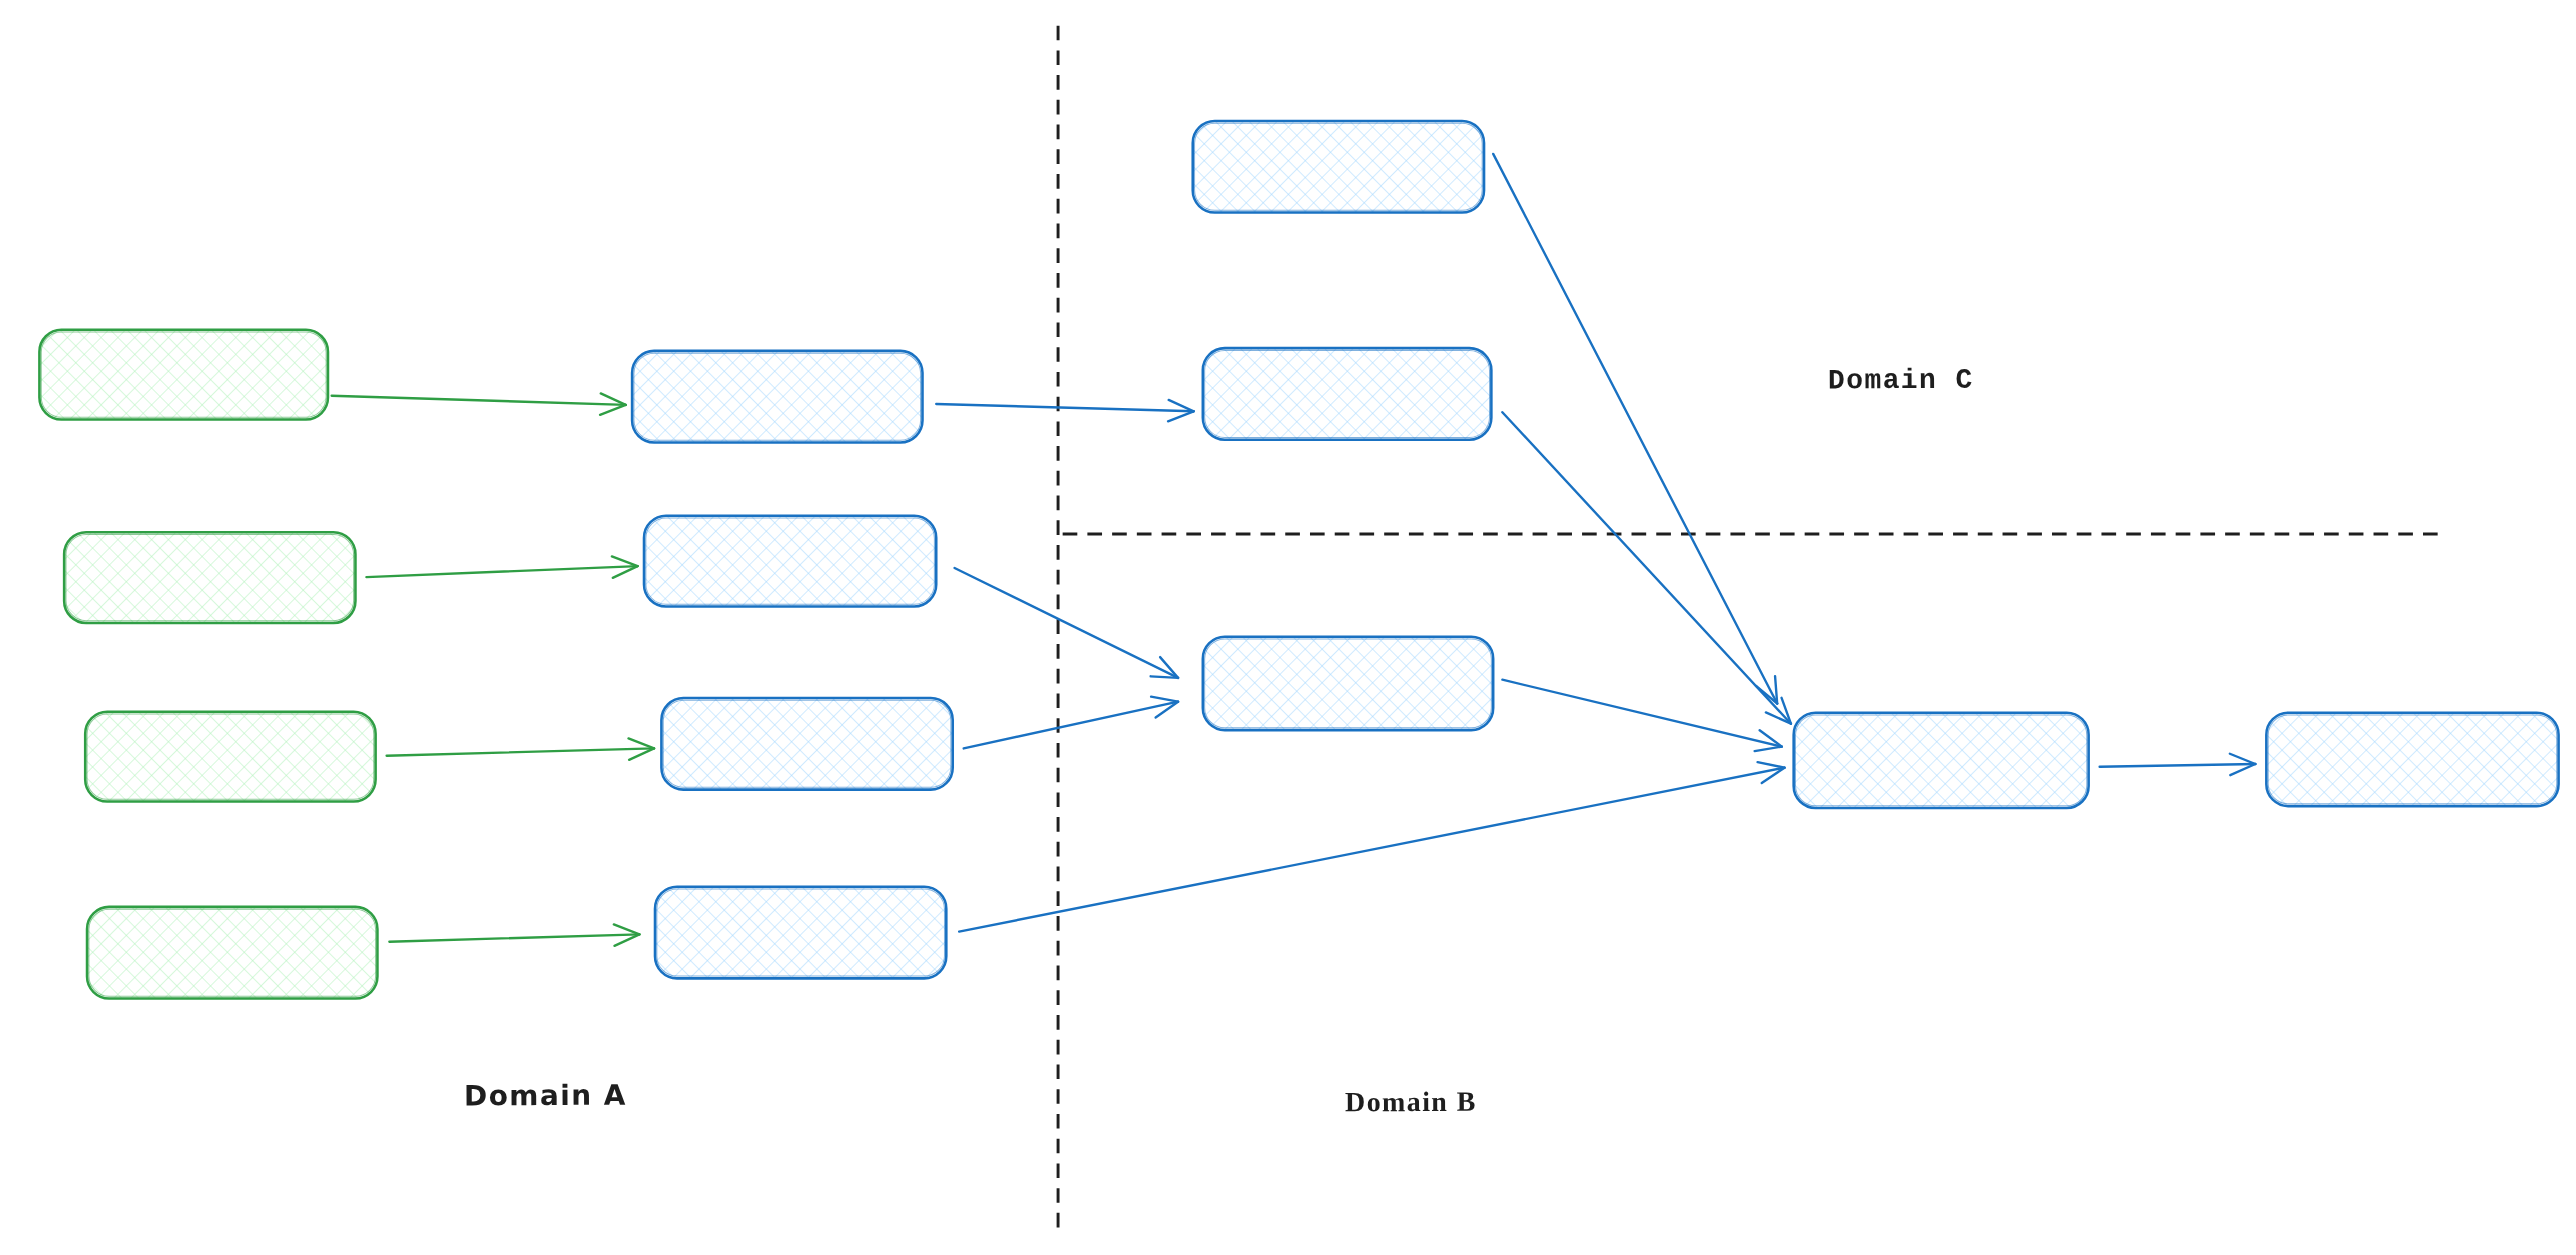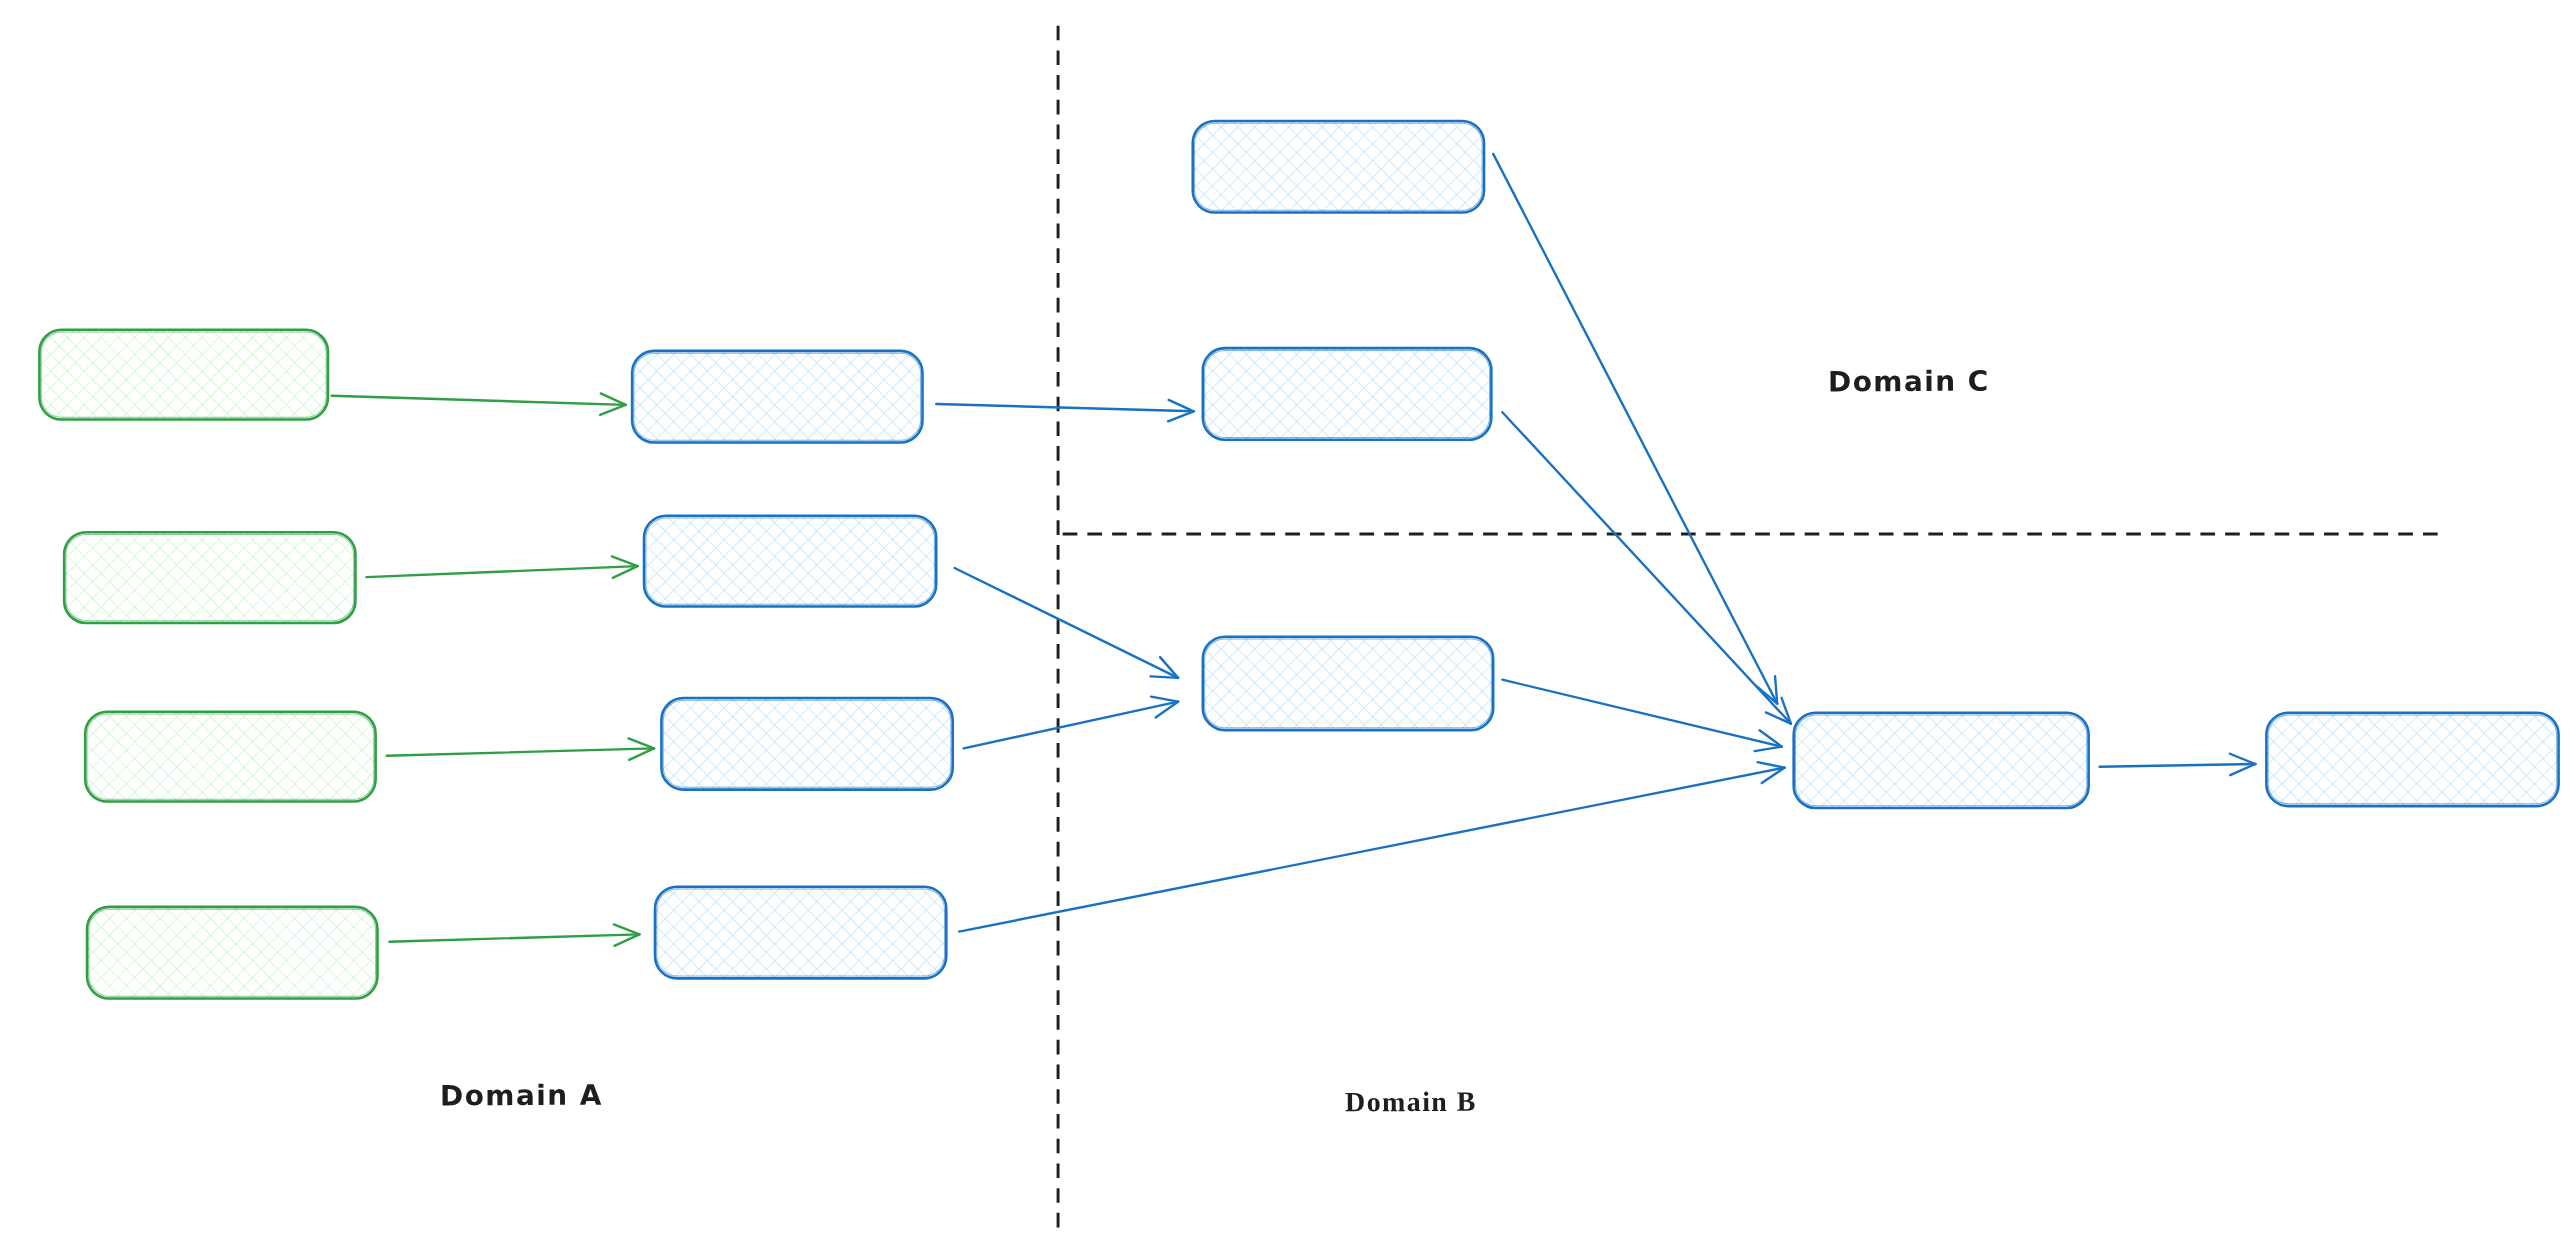--- a/index.html
+++ b/index.html
@@ -15,23 +15,23 @@
   .domain-label {
     position: absolute;
     font-size: 28px;
     font-weight: 600;
     letter-spacing: 1.4px;
     color: #1e1e1e;
     white-space: nowrap;
     
     transform: rotate(-0.3deg);
   }
-  .label-a { left: 440px; top: 1079px; }
+  .label-a { left: 464px; top: 1079px; }
   .label-b { left: 1345px; top: 1086px; font-family: Liberation Serif, serif; }
-  .label-c { left: 1828px; top: 365px; }
+  .label-c { left: 1828px; top: 365px; font-family: Liberation Mono, monospace; }
 </style>
 </head>
 <body>
 
 <div id="canvas-wrap">
   <svg id="diagram" width="2576" height="1255" viewBox="0 0 2812 1370" xmlns="http://www.w3.org/2000/svg">
       <defs>
         <pattern id="hatch-blue" width="13" height="13" patternUnits="userSpaceOnUse" patternTransform="rotate(45)">
           <line x1="0" y1="0" x2="13" y2="0" stroke="#a5d8ff" stroke-width="1.3" opacity="0.9"></line>
           <line x1="0" y1="0" x2="0" y2="13" stroke="#a5d8ff" stroke-width="1.3" opacity="0.9"></line>

